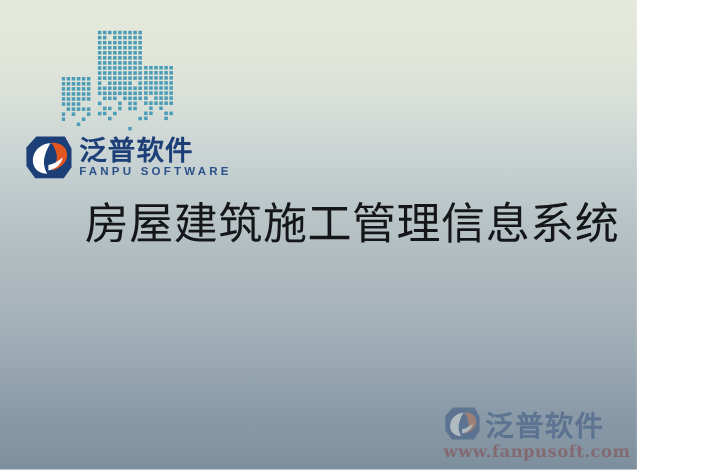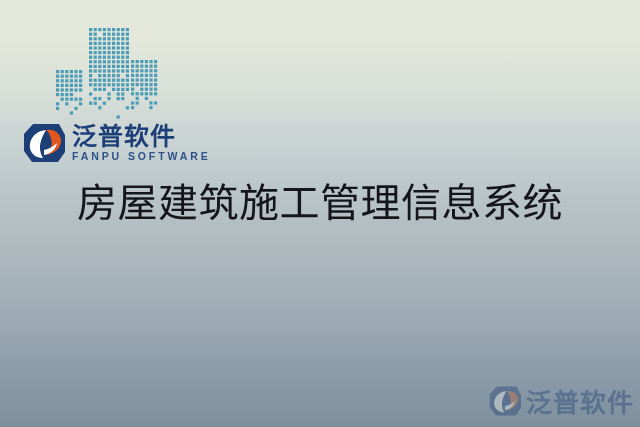--- a/index.html
+++ b/index.html
@@ -9,21 +9,21 @@
   }
   body {
     width: 640px;
     height: 427px;
     overflow: hidden;
     font-family: "Liberation Sans", sans-serif;
   }
 
   #stage {
     position: relative;
-    width: 640px;
+    width: 579px;
     height: 427px;
     overflow: hidden;
     background: linear-gradient(to bottom,
         #e4e9db 0%,
         #e2e7da 10%,
         #d8dfd8 22%,
         #c8d2d3 34%,
         #b8c4c6 46%,
         #b1bcc0 55%,
         #a8b4bb 65%,
@@ -402,15 +402,16 @@
       <span class="wm-mark">
         <svg viewBox="0 0 44 42" xmlns="http://www.w3.org/2000/svg" aria-hidden="true">
           <path d="M11 2 L37 2 L43 13 L43 30 L36 40 L10 40 L2 29 L2 12 Z" fill="#2b4a7a"></path>
           <path d="M19 9 C11 12 7 19 8 26 C9 32 14 36 21 36 C18 31 17 25 19 19 C20 15 22 11 24 8 Z" fill="#dfe4e2"></path>
           <path d="M24 8 C33 7 39 12 39 19 C39 25 34 31 25 33 C30 27 31 20 28 14 C27 11 26 9 24 8 Z" fill="#b4643f"></path>
           <path d="M22 28 C27 27 32 24 35 21 C34 27 29 32 22 33 Z" fill="#dfe4e2"></path>
         </svg>
       </span>
       <span class="wm-cn">泛普软件</span>
     </div>
+    <div class="wm-url">www.fanpusoft.com</div>
   </div>
 
 </div>
 
 </body></html>

